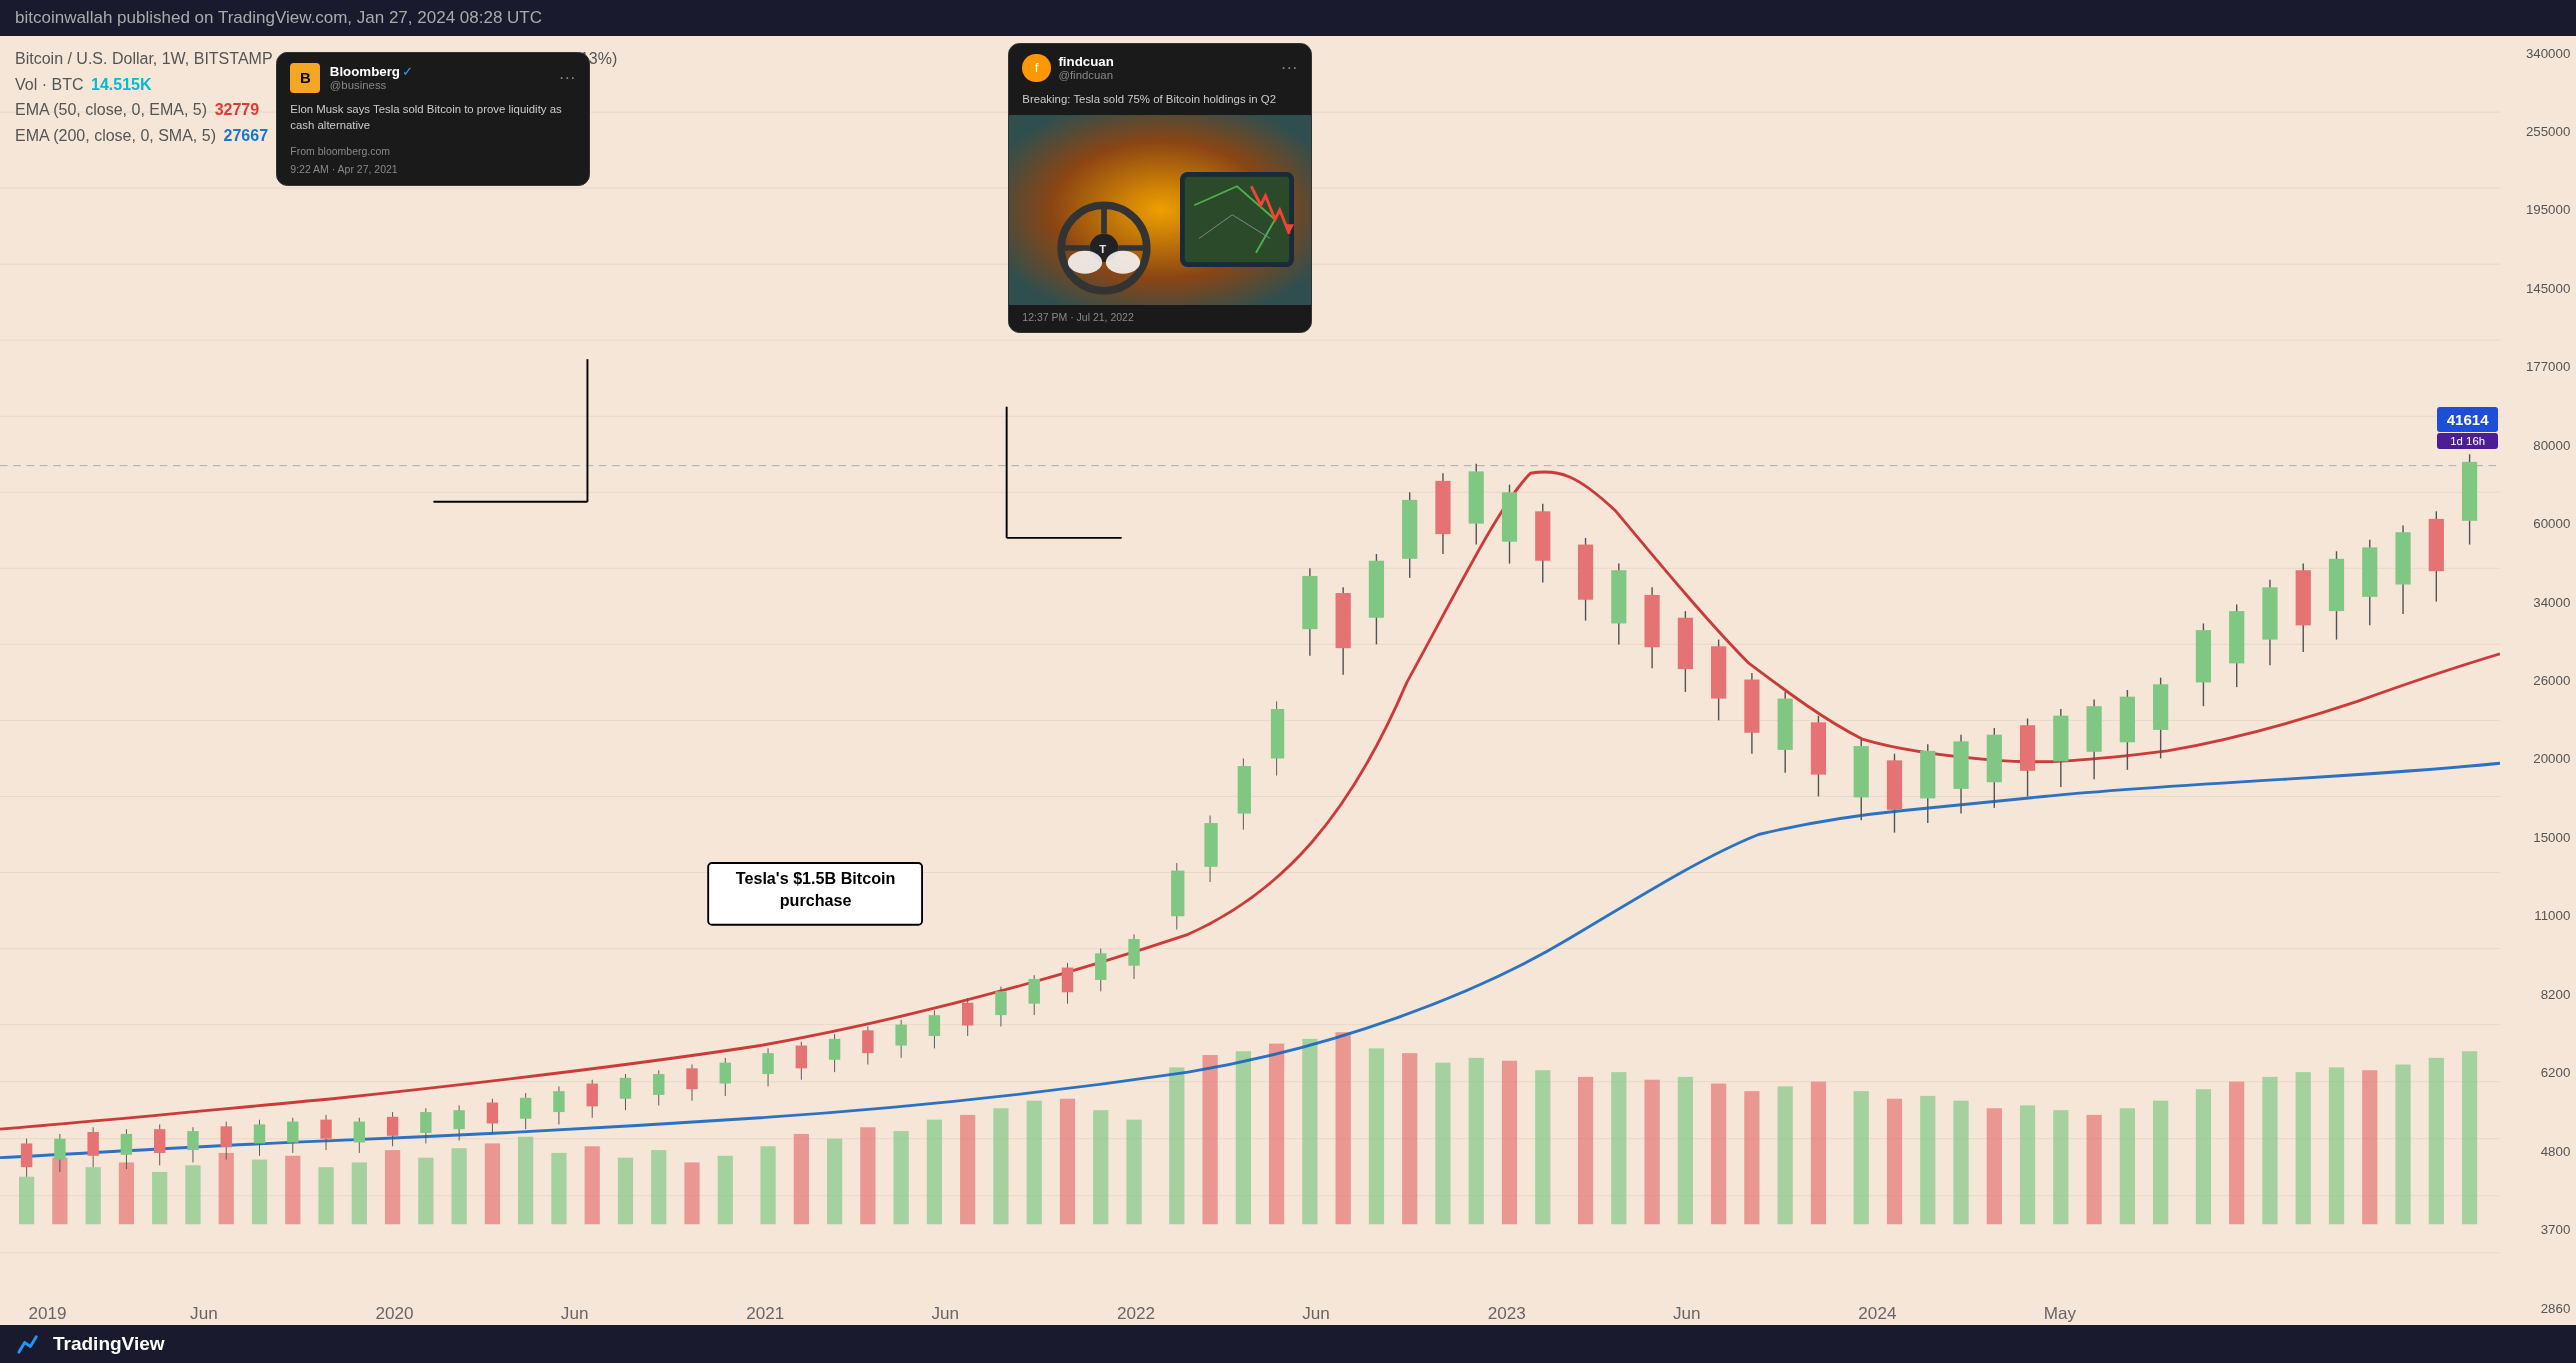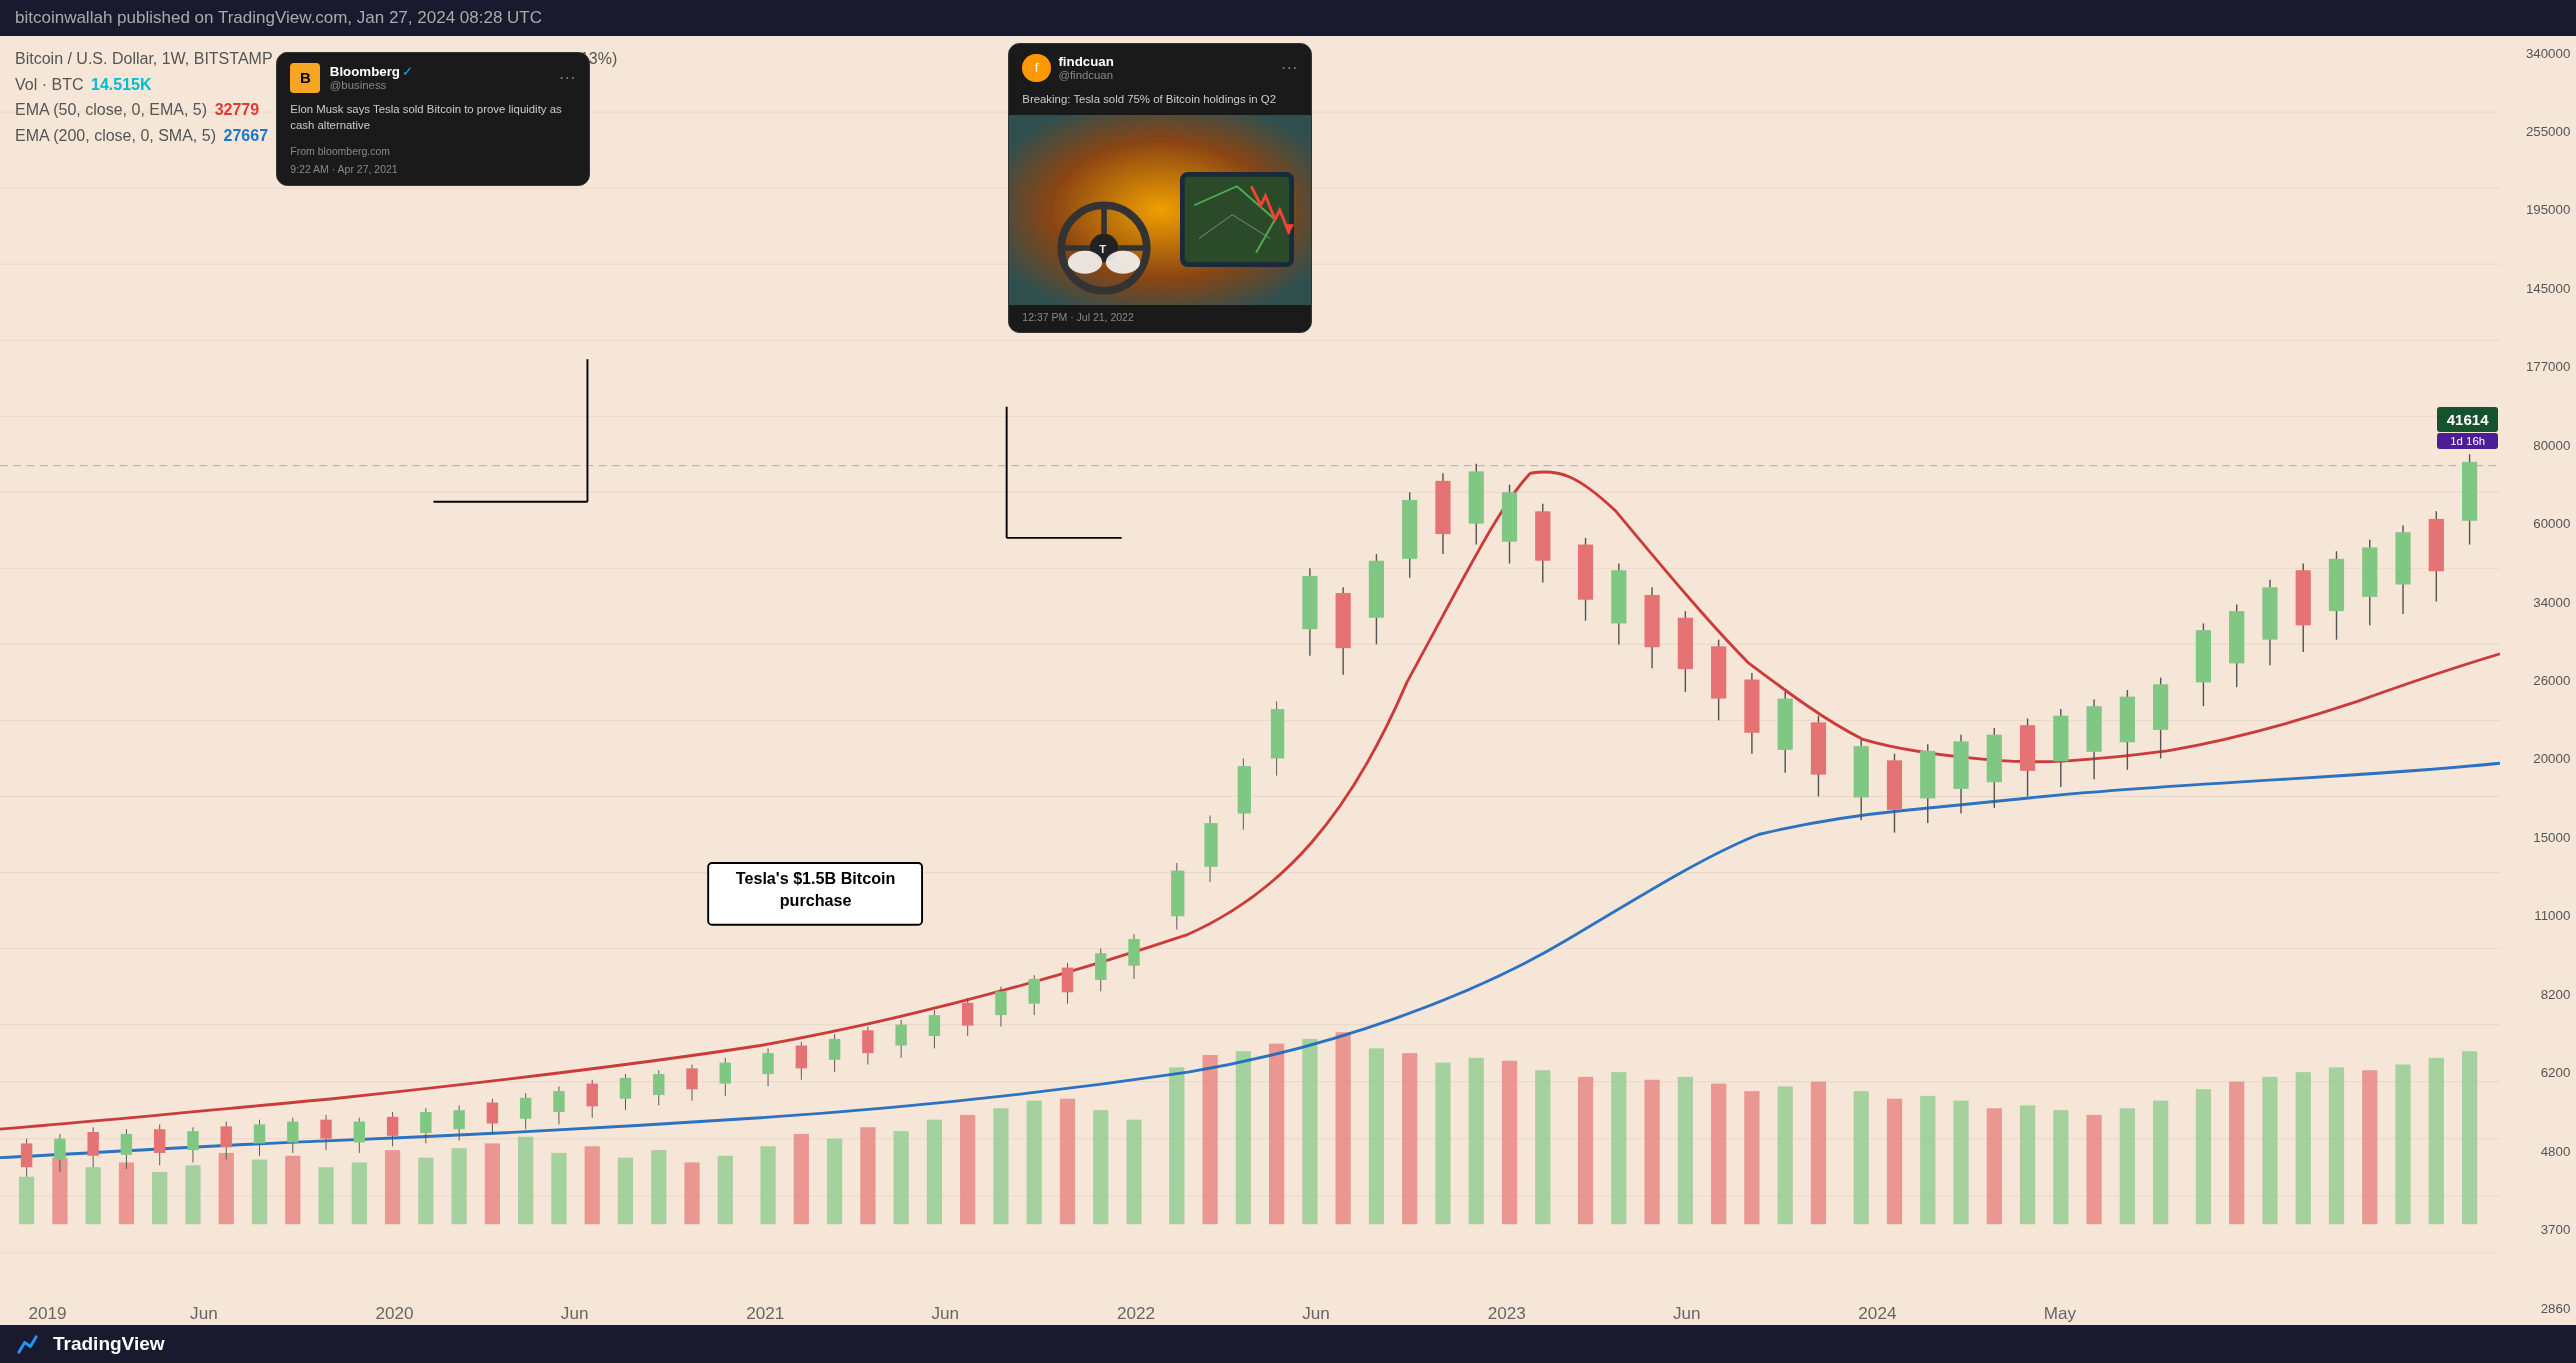--- a/index.html
+++ b/index.html
@@ -77,21 +77,21 @@
 
     
     #price-badge {
       position: absolute;
       right: 78px;
       top: 36px;
       transform: translateY(371px);
       z-index: 60;
     }
     .price-tag {
-      background: #14532d;
+      background: #1d4ed8;
       color: white;
       font-size: 15px;
       font-weight: bold;
       padding: 3.8px 9.5px;
       border-radius: 2.9px;
       white-space: nowrap;
     }
     .time-tag {
       background: #4c1d95;
       color: white;

